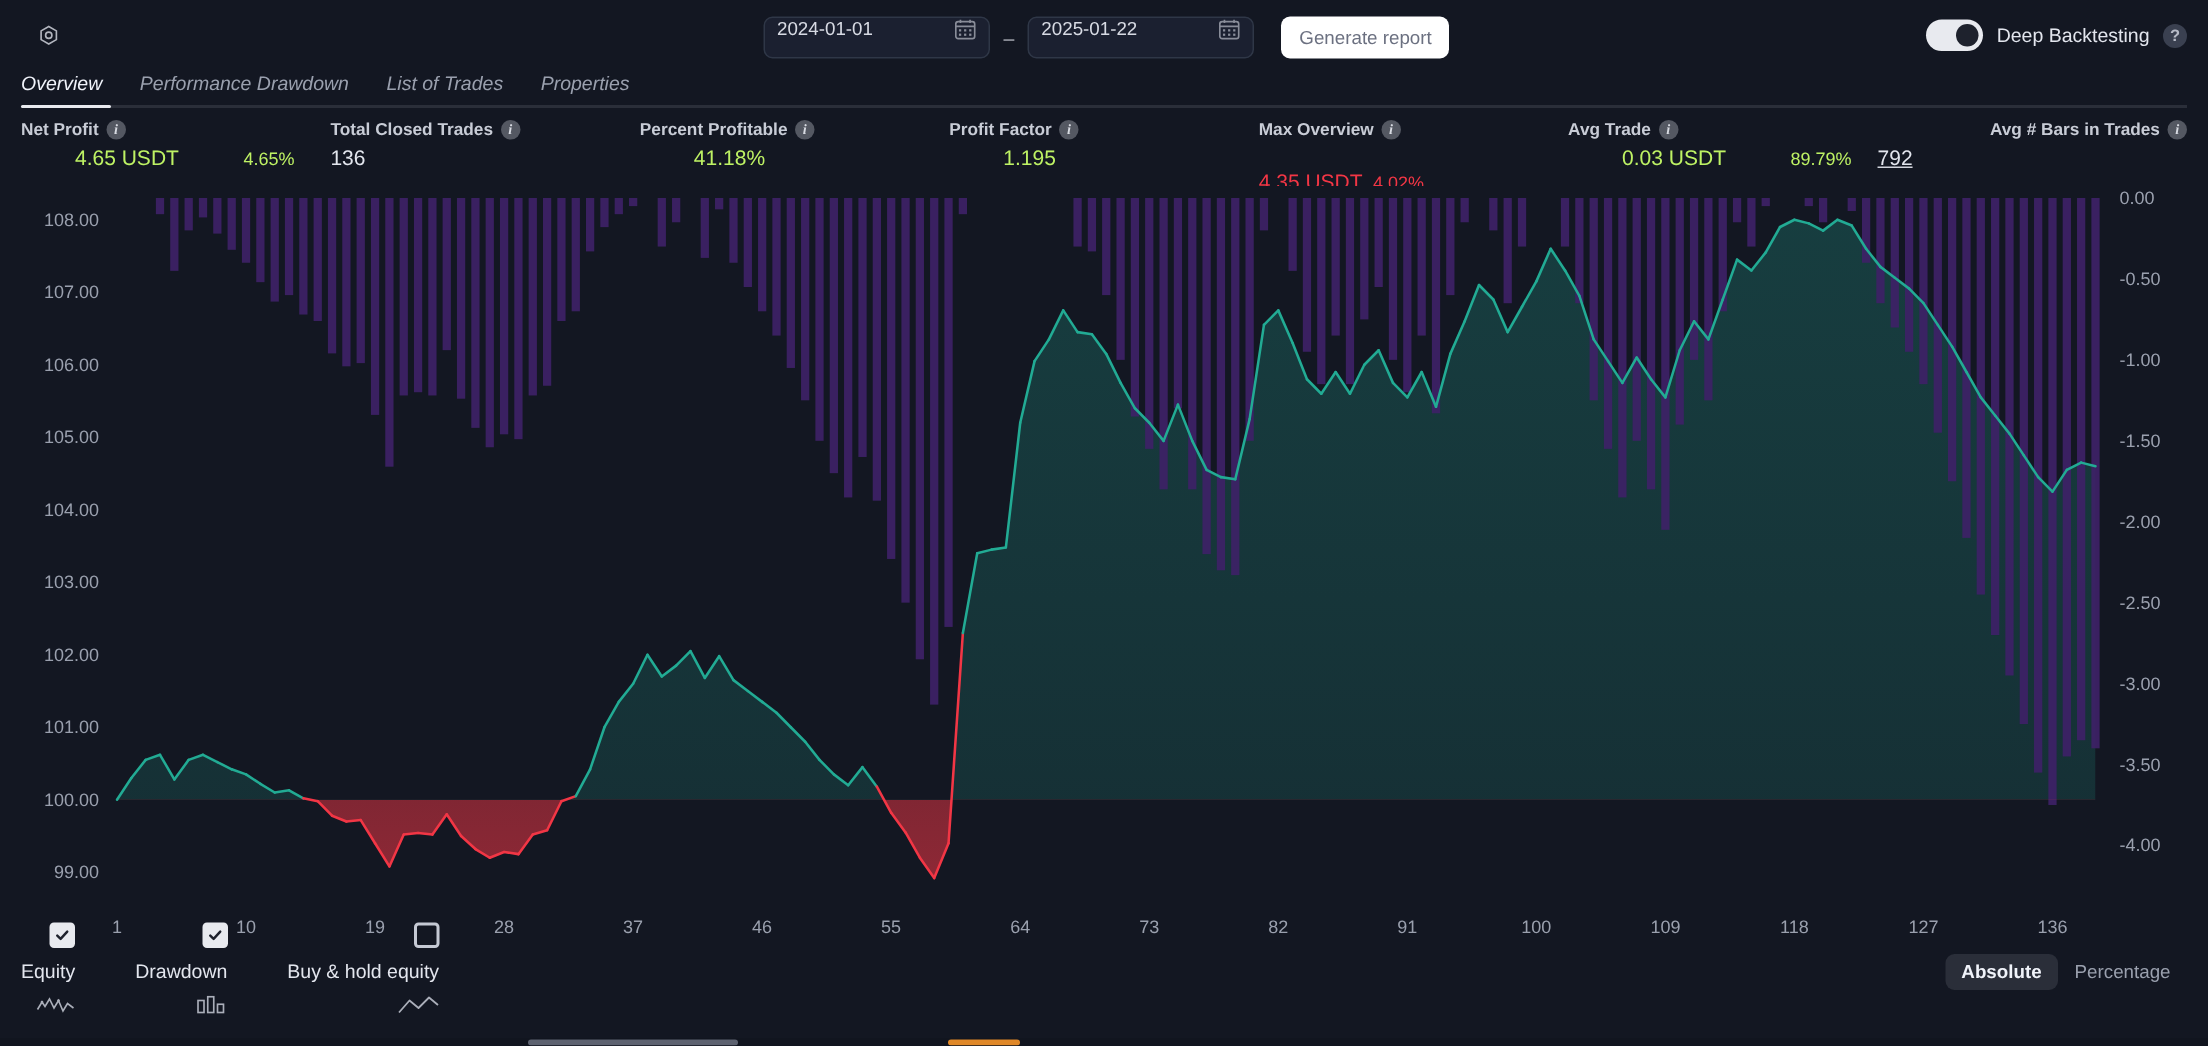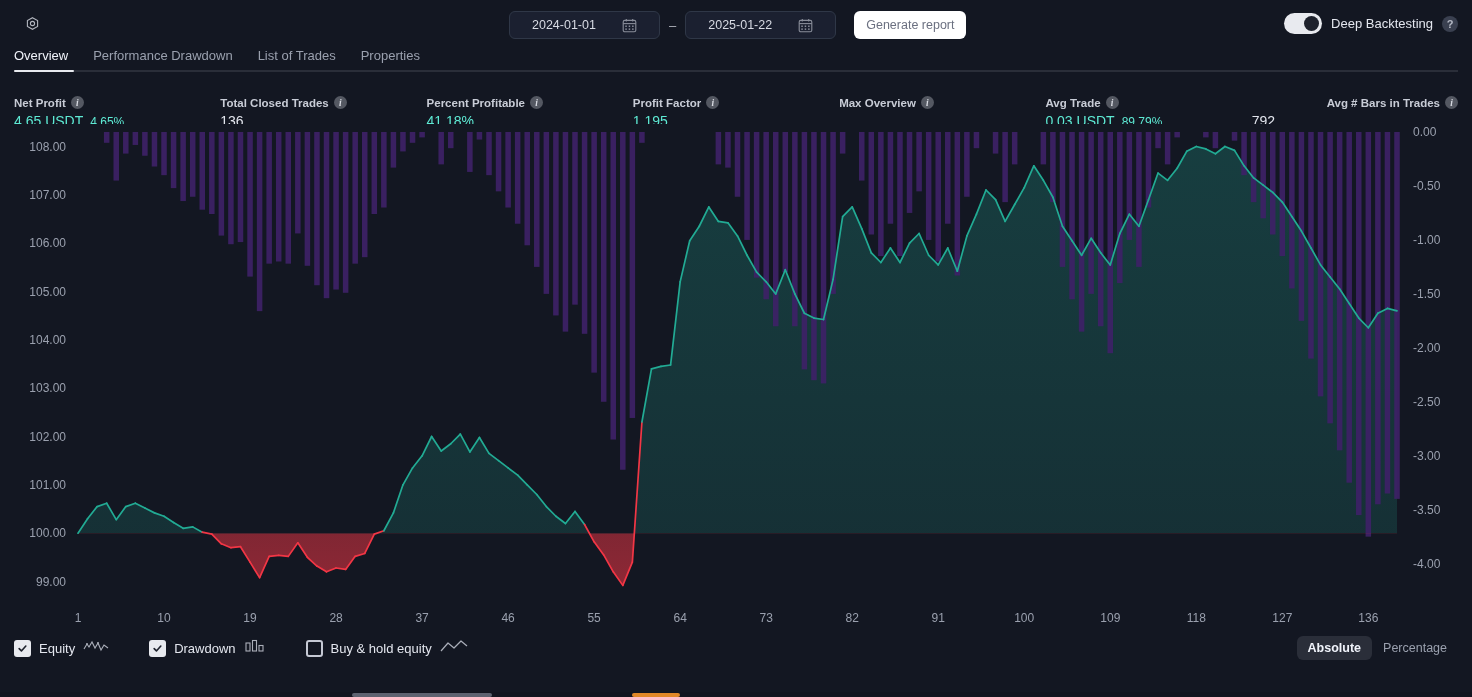--- a/index.html
+++ b/index.html
@@ -49,22 +49,22 @@
     align-items: center;
     gap: 0;
   }
   .date-field {
     position: relative;
     width: 151px; height: 28px;
     background: #1b2030;
     border: 1px solid #2f3747;
     border-radius: 6px;
     display: flex;
-    align-items: center;
-    padding: 0 22px;
+    align-items: flex-start;
+    padding: 0 8px;
     cursor: pointer;
   }
   .date-field .val {
     font-size: 12.5px;
     color: #d7dae3;
     flex: 1;
   }
   .cal-icon { width: 15px; height: 15px; opacity: .75; }
   .date-dash {
     color: #b2b5be;
@@ -128,41 +128,42 @@
     align-items: flex-start;
     padding-left: 14px;
     gap: 25px;
   }
   .tab {
     font-size: 13px;
     color: #9aa0ae;
     cursor: pointer;
     padding-bottom: 2px;
     white-space: nowrap;
+    font-style: italic;
   }
   .tab.active { color: #f0f3fa; }
   .tabs-rule {
     position: absolute;
     left: 14px; right: 14px; top: 22px;
     height: 2px;
     background: #2a2e39;
   }
   .tabs-rule .active-seg {
     position: absolute;
     left: 0; top: 0;
     width: 60px; height: 2px;
     background: #e8eaef;
     border-radius: 1px;
   }
 
   
   .metrics {
     display: flex;
     height: 52px;
-    padding: 24px 14px 0 14px;
+    padding: 8px 14px 0 14px;
   }
   .metric { flex: 1 1 0; min-width: 0; }
   .metric:last-child { text-align: right; }
   .metric-head {
     display: flex; align-items: center; gap: 5px;
     font-size: 11.5px;
     font-weight: bold;
     color: #c8ccd6;
     white-space: nowrap;
   }
@@ -181,45 +182,46 @@
     font-family: "Liberation Serif", serif;
   }
   .metric-vals {
     margin-top: 4px;
     display: flex; align-items: baseline; gap: 7px;
     white-space: nowrap;
   }
   .metric:last-child .metric-vals { justify-content: flex-start; text-decoration: underline; }
   .mv-primary { font-size: 14px; }
   .mv-secondary { font-size: 12px; }
-  .pos { color: #5eead4; }
+  .pos { color: #bef264; margin-left: 36px; }
   .neg { color: #f23645; margin-top: 16px; }
   .neutral { color: #e3e6ee; }
 
   
   .chart-wrap {
     position: relative;
     height: 504px;
     margin: 0;
   }
   .chart-svg { display: block; }
 
   
   .footer {
     position: relative;
     height: 40px;
     display: flex;
     align-items: center;
     padding: 0 14px;
   }
   .legend-item {
-    display: flex; align-items: center;
+    display: flex; align-items: flex-end;
     gap: 8px;
     margin-right: 40px;
     cursor: pointer;
+    flex-direction: column;
   }
   .cb {
     width: 17px; height: 17px;
     border-radius: 3px;
     display: flex; align-items: center; justify-content: center;
     flex: 0 0 auto;
   }
   .cb.on { background: #e8eaef; }
   .cb.off { background: transparent; border: 2px solid #c5c9d4; }
   .cb .tick {

